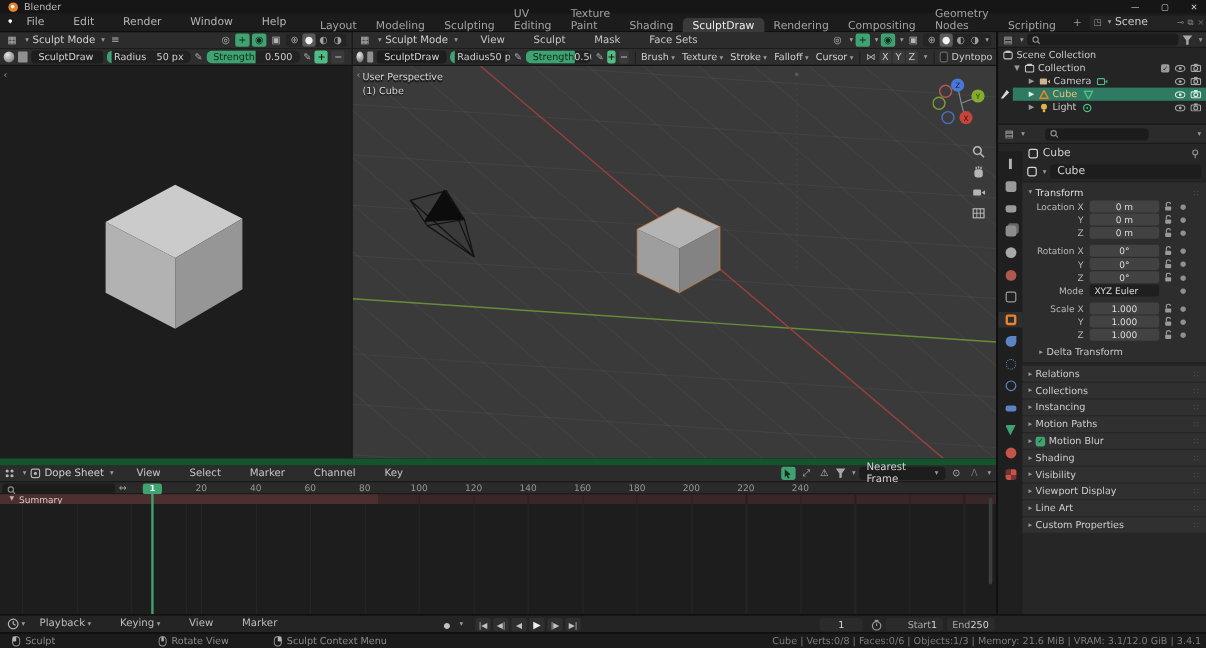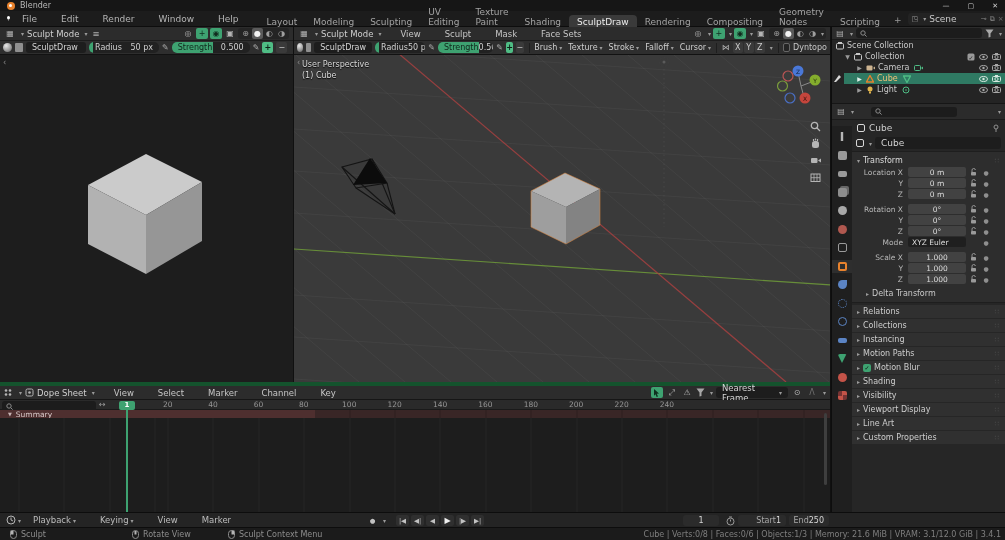--- a/index.html
+++ b/index.html
@@ -87,21 +87,21 @@
 .trow.mode .lockw{visibility:hidden}
 .lockw{width:14px;display:flex;justify-content:center}
 .dot{width:12px;text-align:center;color:#8f8f8f;font-size:6px}
 .deltarow{height:12px;display:flex;align-items:center;gap:3px;padding-left:14px;color:#c9c9c9;font-size:8px;margin-top:3px}
 .ppanels{margin-top:2px}
 .ppanel{height:13px;background:#303030;margin-bottom:1px;display:flex;align-items:center;gap:3px;padding:0 5px;font-size:8px;color:#cdcdcd}
 .ppanel .chk{display:none;width:8px;height:8px;background:var(--accent);border-radius:2px;color:#07130d;font-size:6px;align-items:center;justify-content:center}
 .ppanel.has-check .chk{display:flex}
 .chev{color:#9a9a9a;font-size:6px}
 
-.dope{position:absolute;left:0;top:382px;width:830px;height:130px;background:#1e1e1e;border-top:4px solid #14532d}
+.dope{position:absolute;left:0;top:382px;width:830px;height:130px;background:#1e1e1e;border-top:6px solid #14532d}
 .dope-h{height:14px;background:#2c2c2c;display:flex;align-items:center;gap:3px;padding:0 4px;border-bottom:1px solid #161616;font-size:8.5px}
 .subrow{position:absolute;left:0;top:14px;width:830px;height:10px;background:#2a2a2a;border-bottom:1px solid #1a1a1a}
 .ruler{position:absolute;left:145px;top:0;height:10px;display:flex}
 .rcell{width:45.4px;text-align:center;color:#969696;font-size:7.5px;line-height:10px}
 .framebadge{position:absolute;left:119px;top:0.5px;width:16px;height:9px;background:var(--accent);border-radius:2px;
   color:#fff;font-size:7px;font-weight:bold;text-align:center;line-height:9px}
 .sumrow{position:absolute;left:0;top:24px;width:830px;height:8px;background:var(--maroon2)}
 .sumbox{position:absolute;left:0;top:0;width:315px;height:8px;background:var(--maroon1);display:flex;align-items:center;gap:4px;padding:0 8px;color:#d8c9c9;font-size:7.5px}
 .tracks{position:absolute;left:0;top:32px;width:830px;bottom:0;background:#1d1d1d;
   background-image:repeating-linear-gradient(90deg,rgba(255,255,255,.035) 0 1px,transparent 1px 45.4px);

